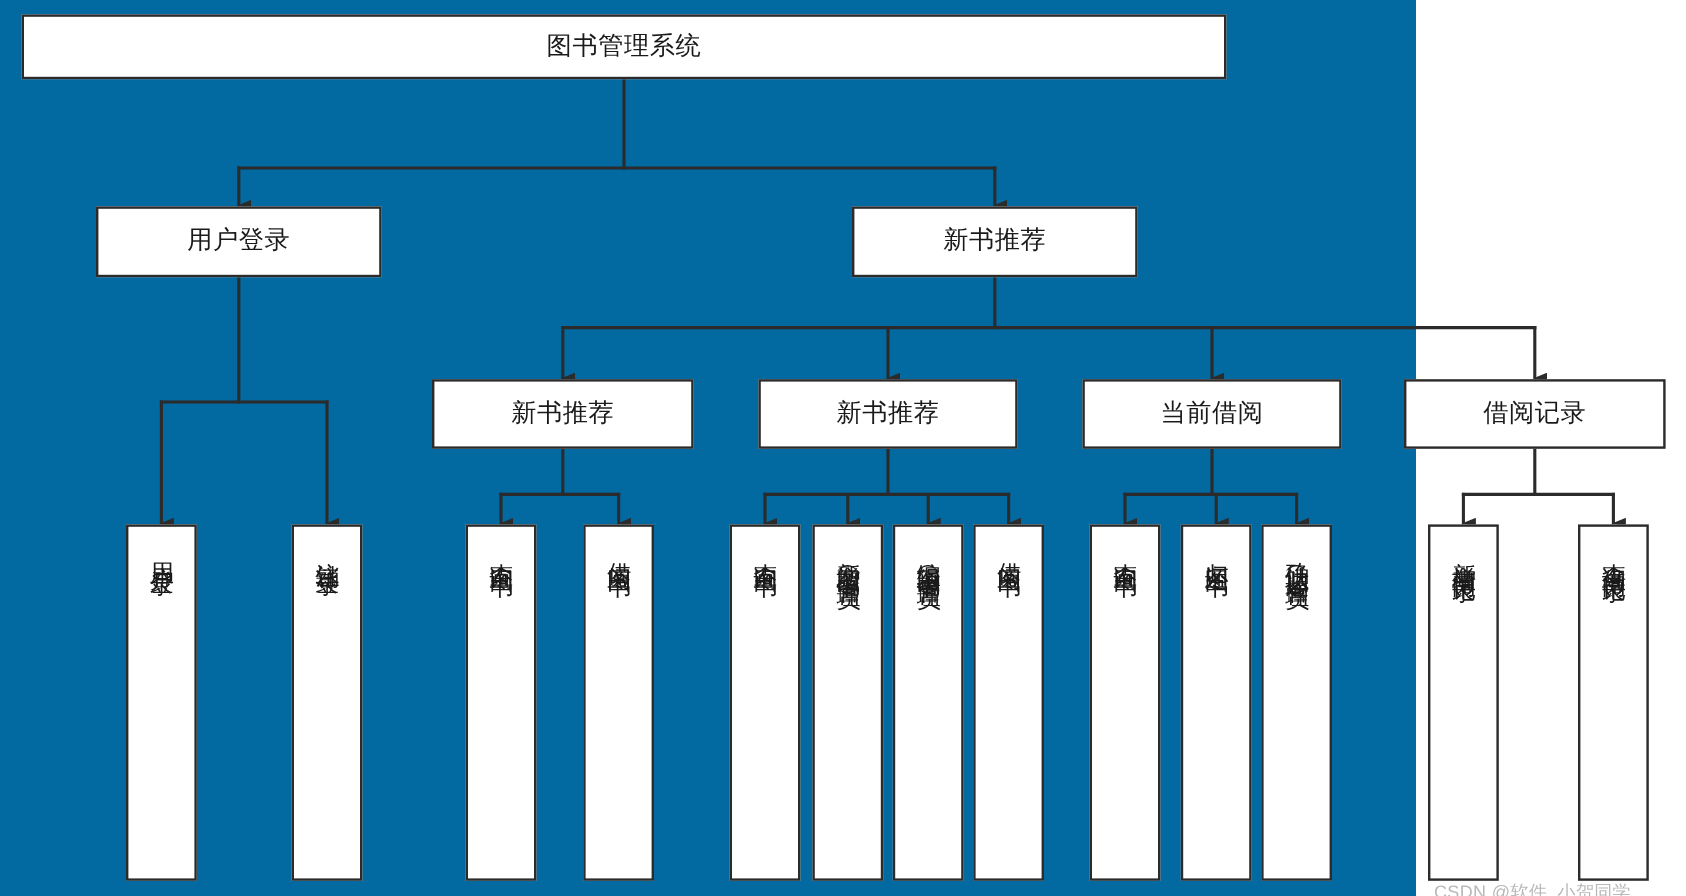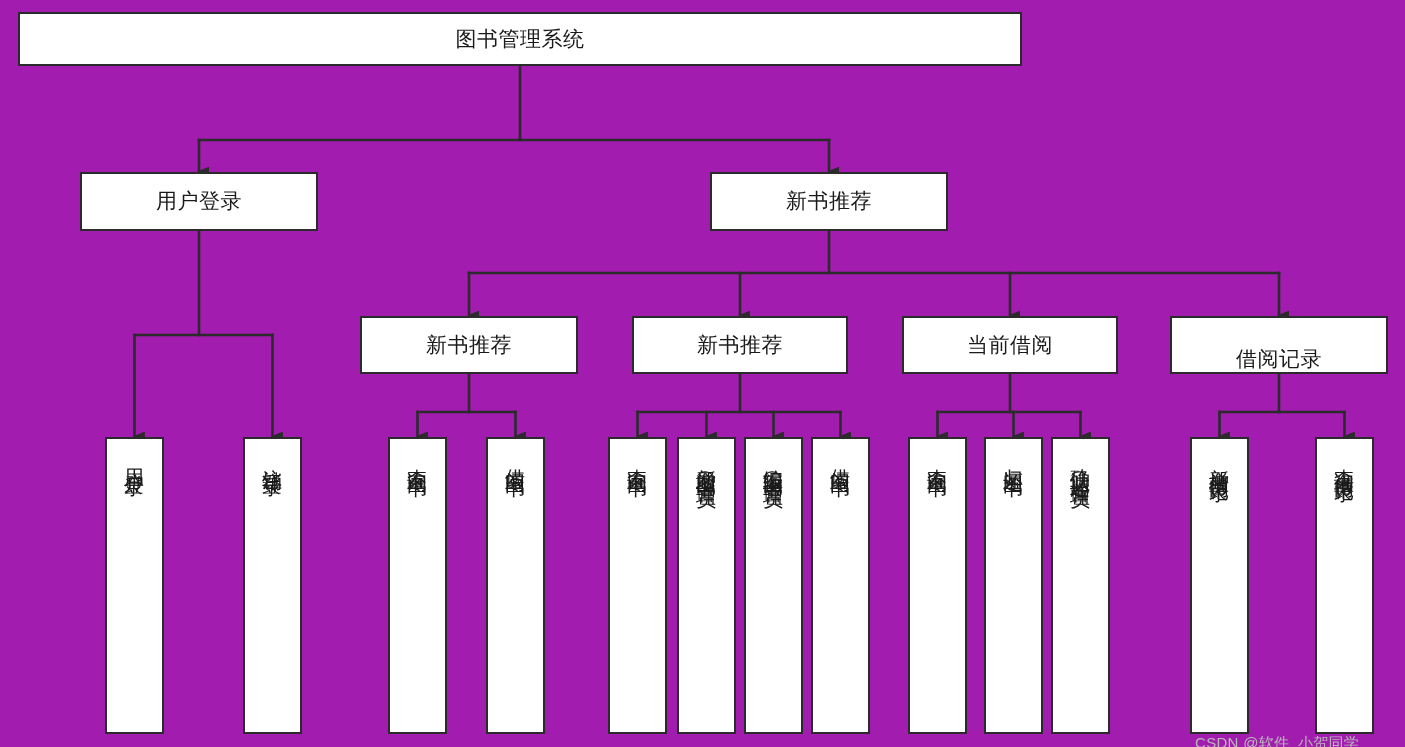--- a/index.html
+++ b/index.html
@@ -9,23 +9,23 @@
   }
   body {
     width: 1405px;
     height: 747px;
     font-family: "Liberation Sans", sans-serif;
     overflow: hidden;
     position: relative;
   }
   #diagram-root {
     position: relative;
-    width: 1405px;
+    width: 1180px;
     height: 747px;
-    background: #a21caf;
+    background: #0369a1;
   }
   svg#wires {
     position: absolute;
     left: 0;
     top: 0;
     width: 1405px;
     height: 747px;
     pointer-events: none;
   }
   .node {
@@ -131,21 +131,21 @@
       </div>
       <div class="node horizontal" style="left: 360px; top: 316px; width: 218px; height: 58px;">
         <span class="node-label">新书推荐</span>
       </div>
       <div class="node horizontal" style="left: 632px; top: 316px; width: 216px; height: 58px;">
         <span class="node-label">新书推荐</span>
       </div>
       <div class="node horizontal" style="left: 902px; top: 316px; width: 216px; height: 58px;">
         <span class="node-label">当前借阅</span>
       </div>
-      <div class="node horizontal" style="left: 1170px; top: 316px; width: 218px; height: 58px; align-items: flex-end;">
+      <div class="node horizontal" style="left: 1170px; top: 316px; width: 218px; height: 58px;">
         <span class="node-label">借阅记录</span>
       </div>
       <div class="node vertical" style="left: 105px; top: 437px; width: 59px; height: 297px;">
         <span class="node-label">用户登录</span>
       </div>
       <div class="node vertical" style="left: 243px; top: 437px; width: 59px; height: 297px;">
         <span class="node-label">注销登录</span>
       </div>
       <div class="node vertical" style="left: 388px; top: 437px; width: 59px; height: 297px;">
         <span class="node-label">查询图书</span>

